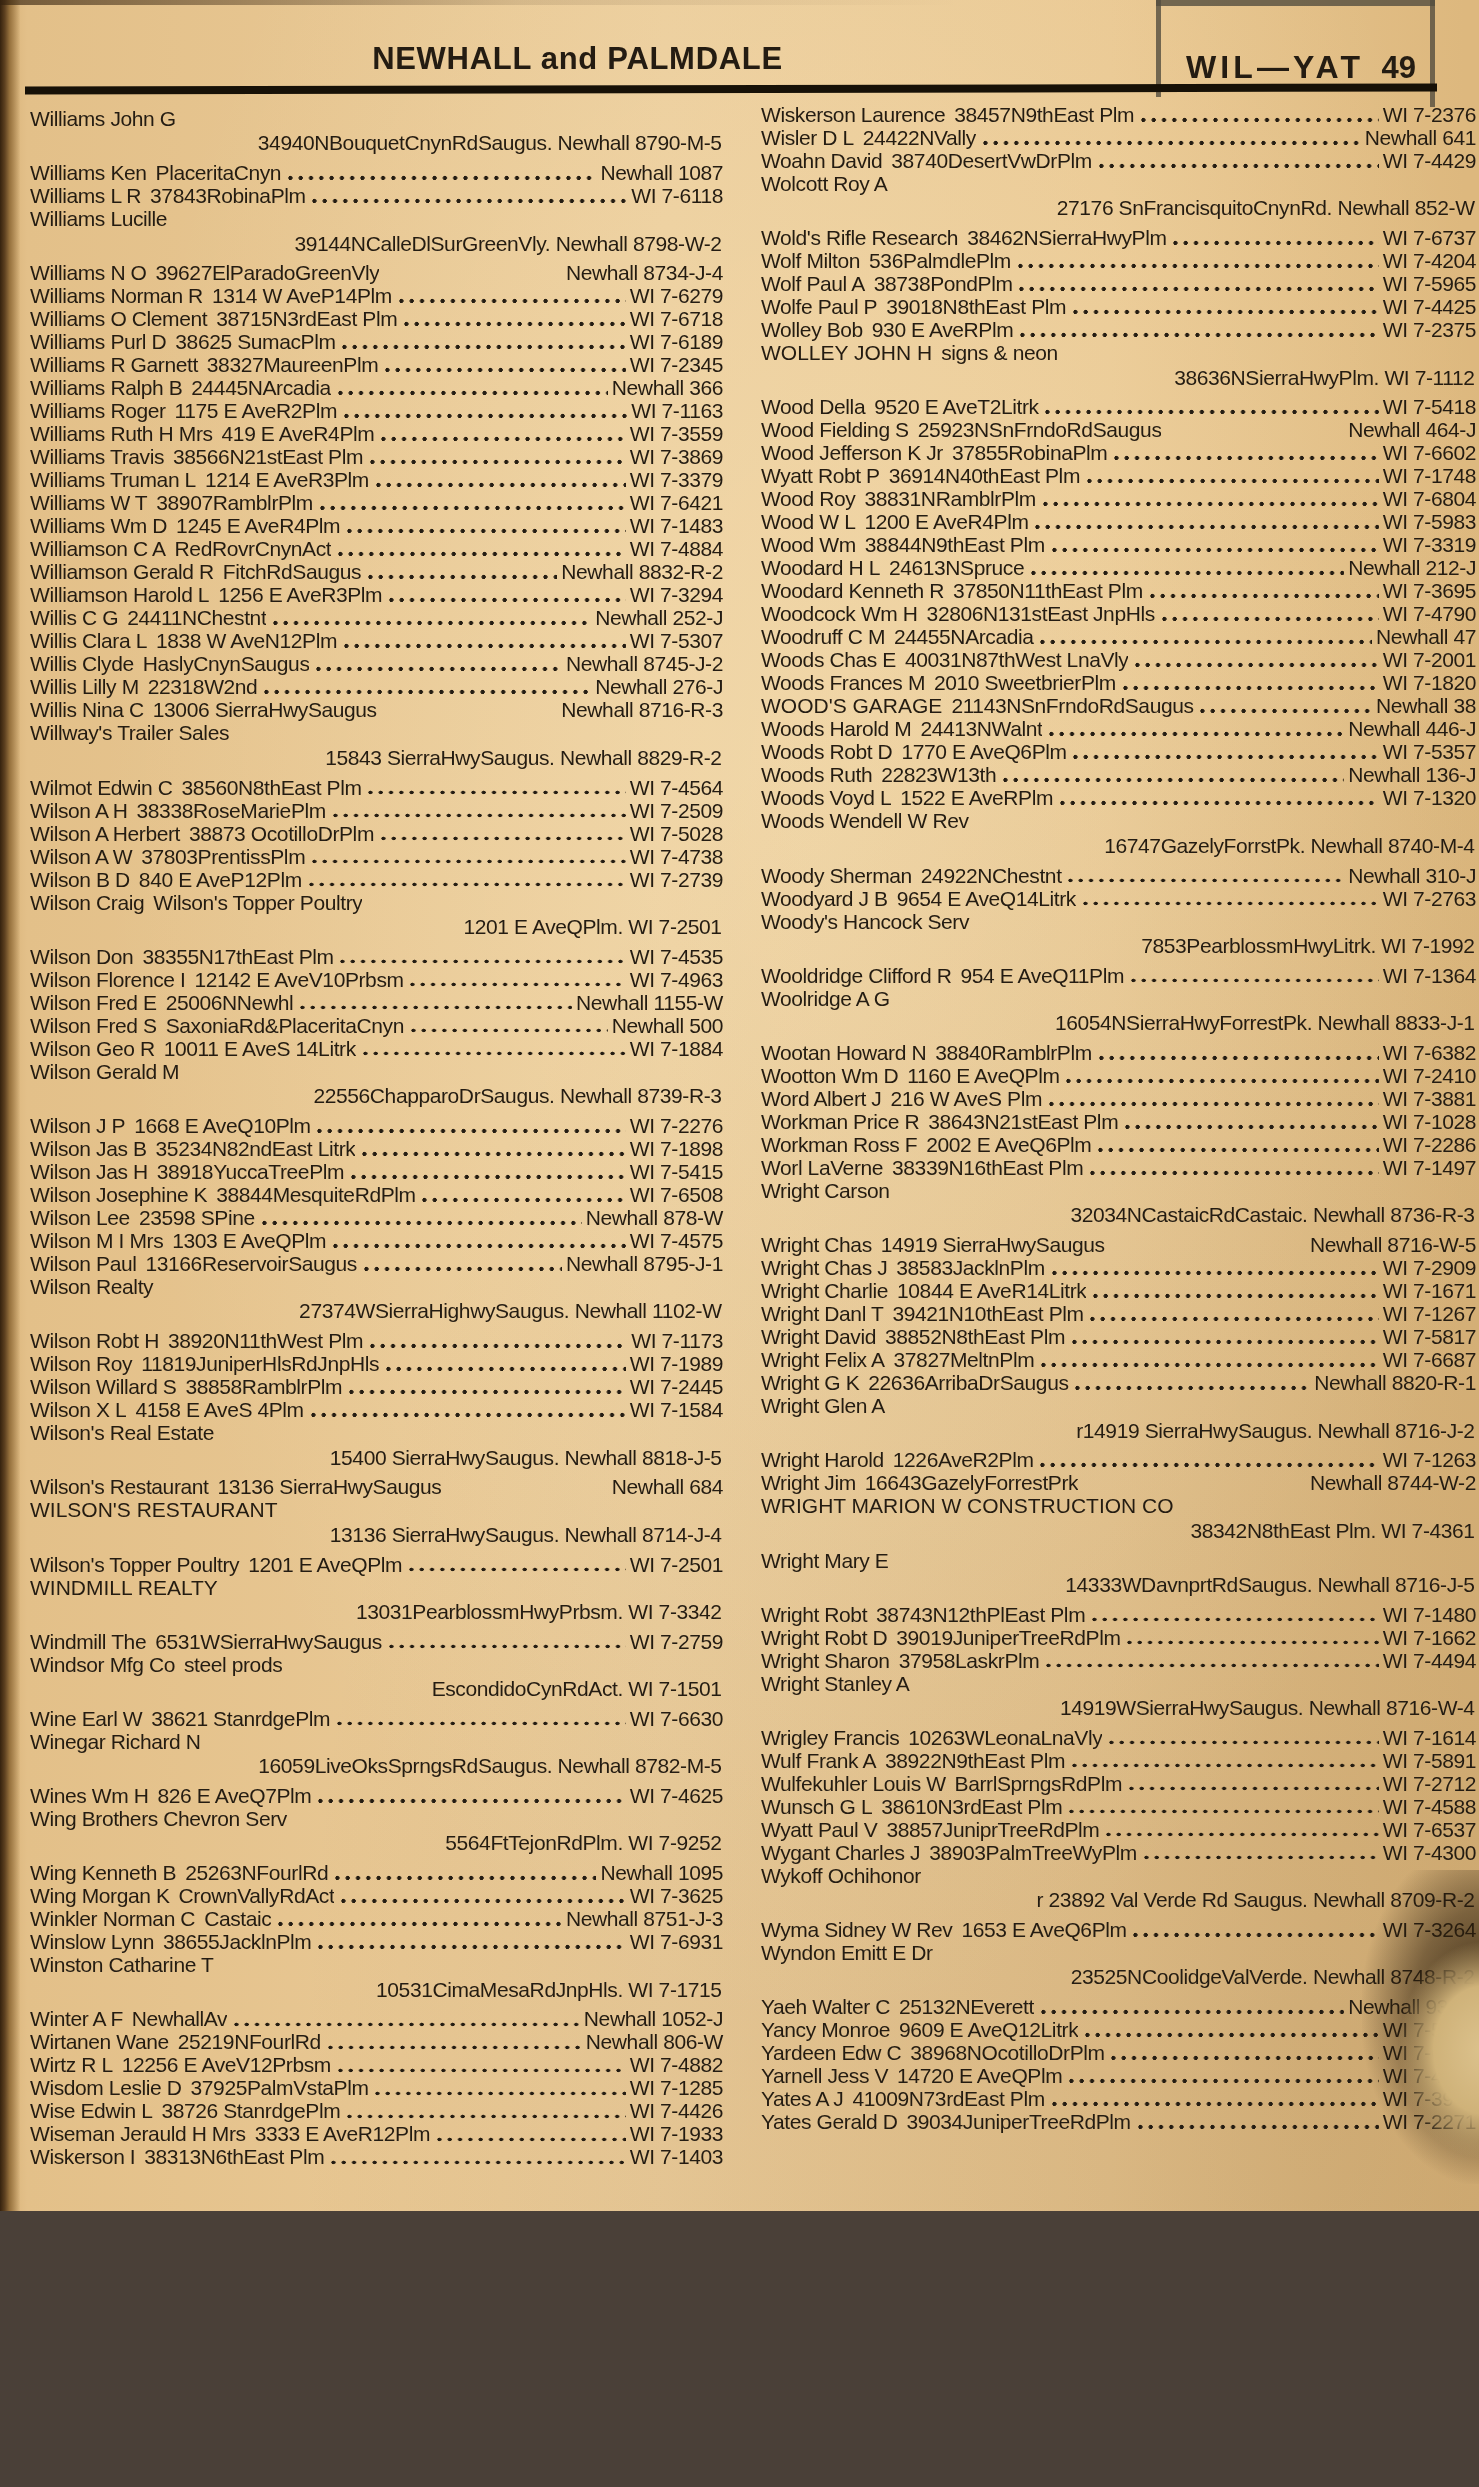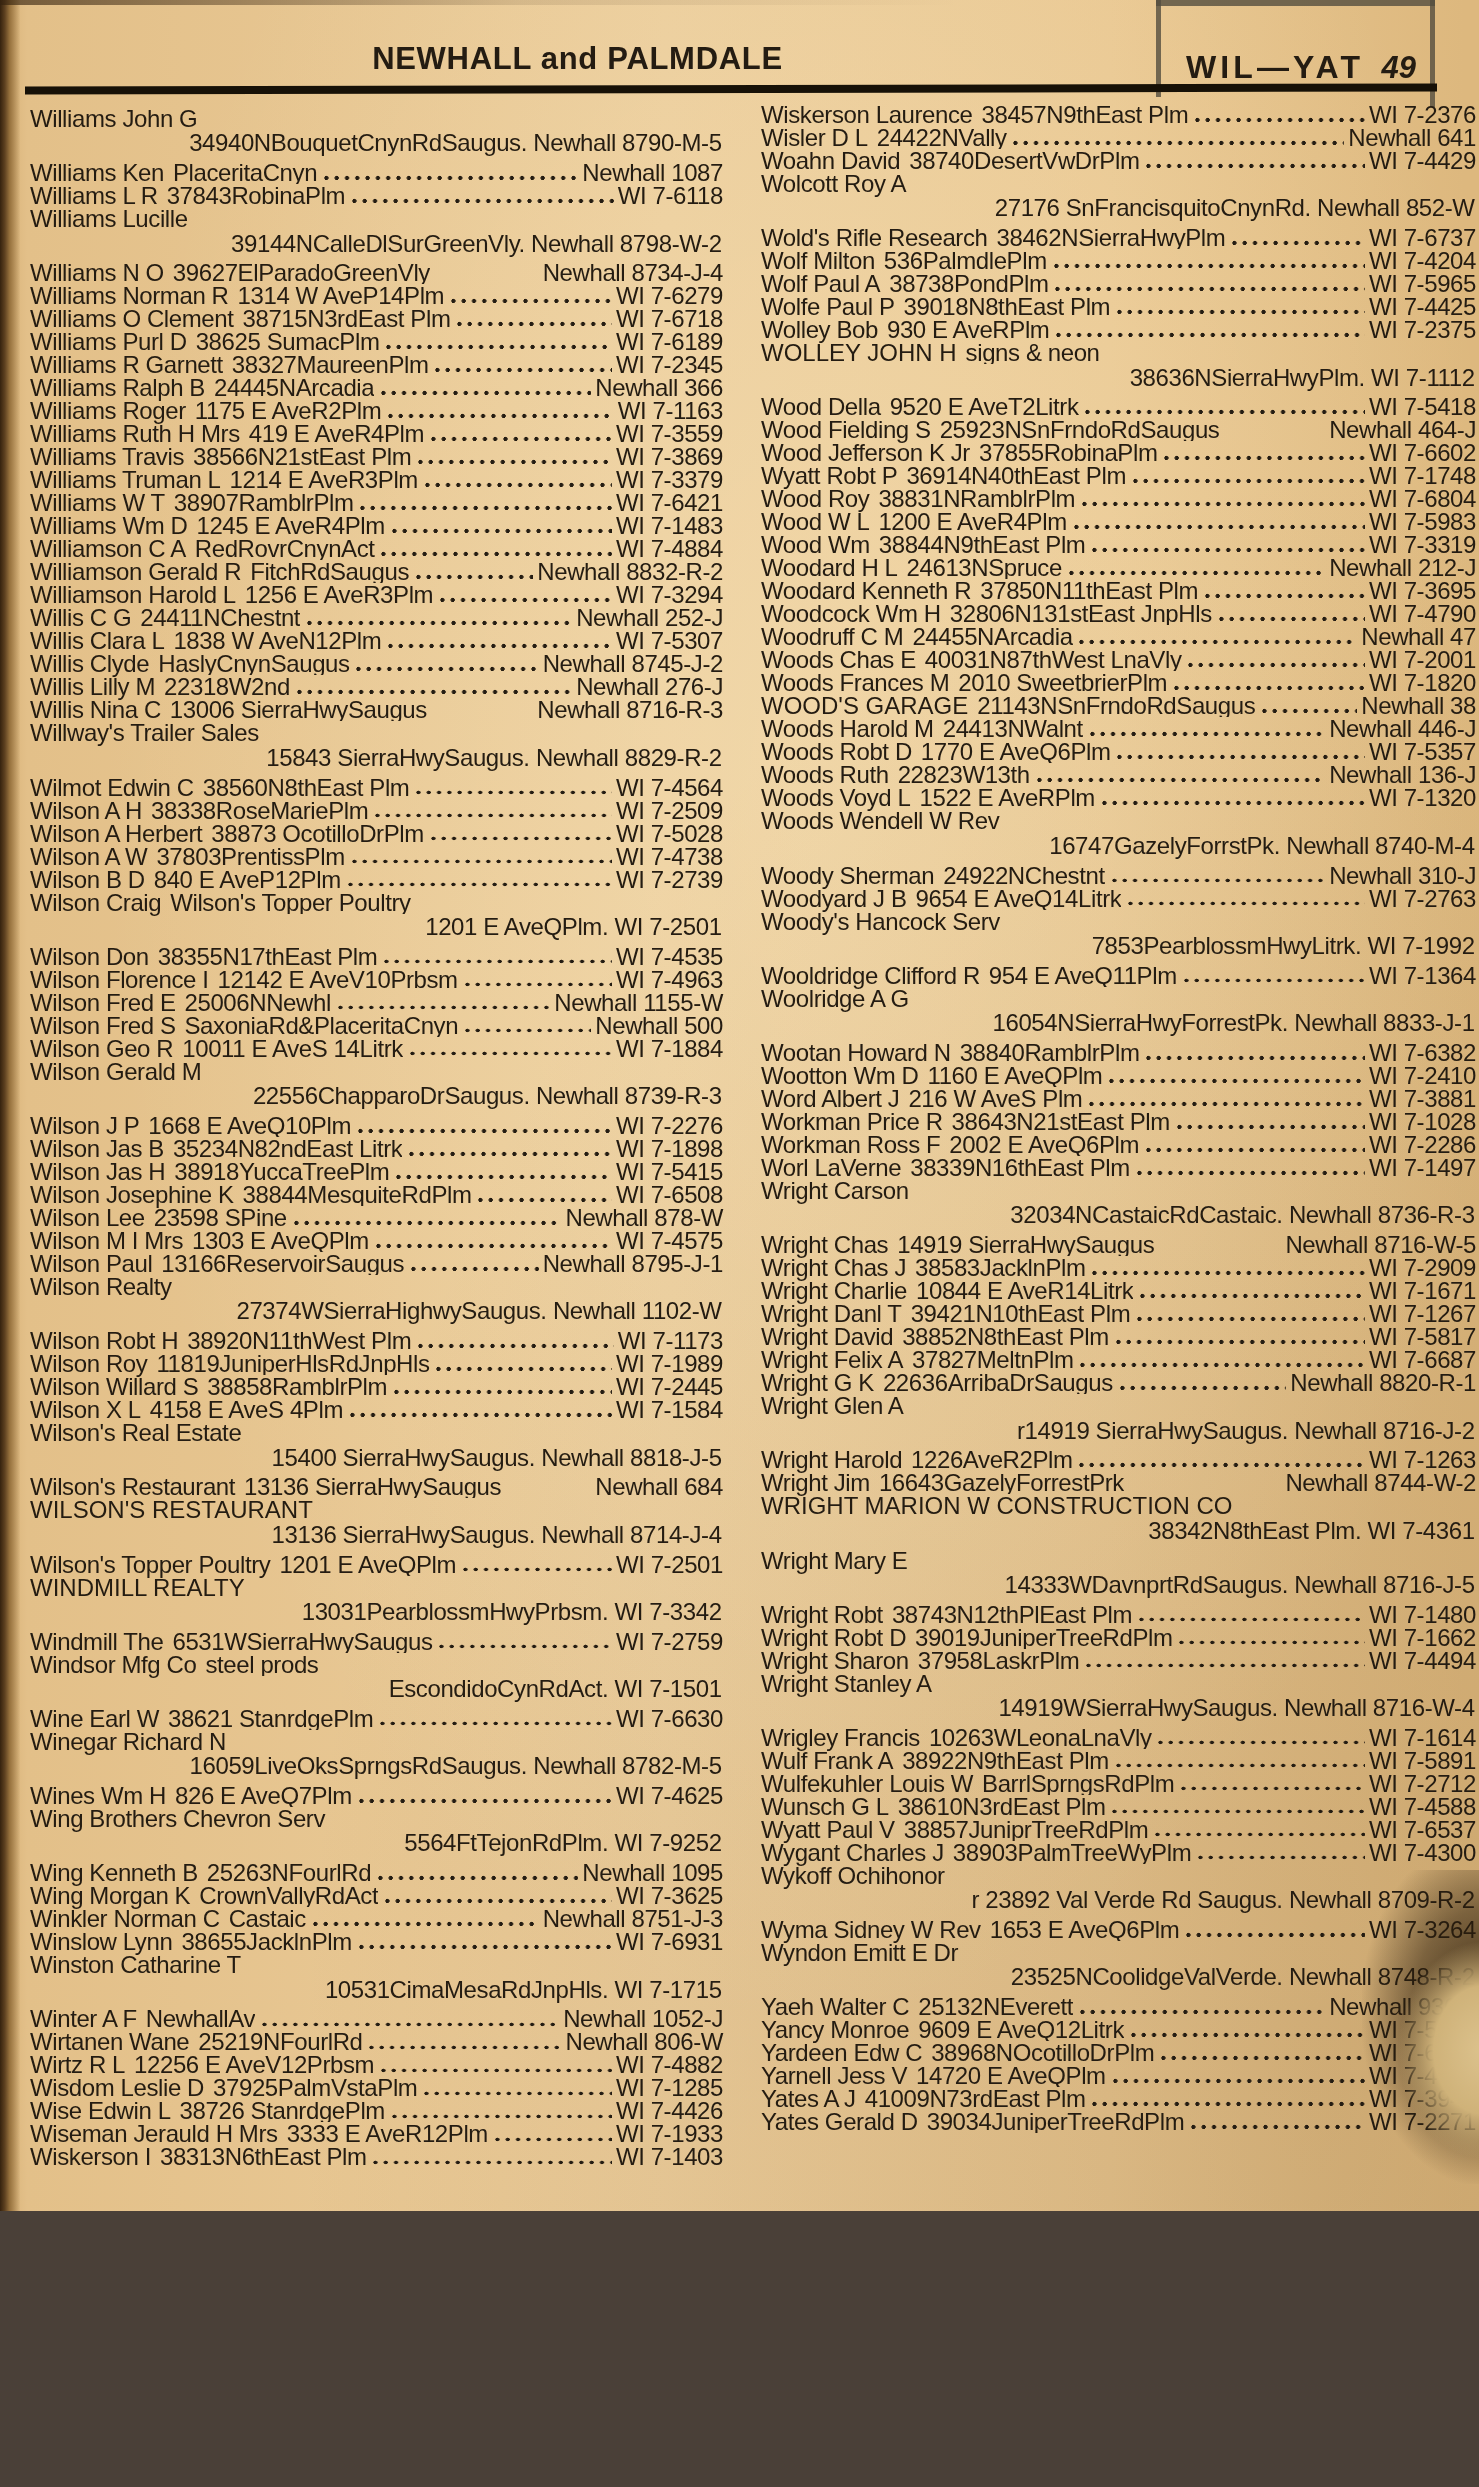--- a/index.html
+++ b/index.html
@@ -22,24 +22,24 @@
   .torn-flap{position:absolute;right:-4.1px;bottom:48px;width:89px;height:226px;
     background:radial-gradient(ellipse at 100% 50%,#dcc28d 0%,#cfb279 40%,rgba(207,178,121,0) 68%);}
 
   .headline{position:absolute;top:41px;left:0;width:1155px;text-align:center;
     font-size:31px;font-weight:700;letter-spacing:0.7px;white-space:nowrap;}
   .range-box{position:absolute;top:0;left:1156px;width:279px;height:97px;}
   .range-box .bar-top{position:absolute;top:0;left:0;width:100%;height:6.2px;background:rgba(84,78,62,0.8);}
   .range-box .bar-left{position:absolute;top:0;left:0;width:4.8px;height:100%;background:rgba(84,78,62,0.8);}
   .range-box .bar-right{position:absolute;top:0;right:0;width:4.8px;height:110%;background:rgba(84,78,62,0.8);}
   .range-label{position:absolute;left:30px;bottom:11px;font-size:32px;font-weight:700;letter-spacing:4.1px;}
-  .page-num{position:absolute;right:19px;bottom:11px;font-size:31px;font-weight:700;font-style:italic;}
+  .page-num{position:absolute;right:19px;bottom:11px;font-size:31px;font-weight:700;}
   .rule{position:absolute;top:85px;left:24.6px;width:1412px;height:8.2px;background:#171107;transform:rotate(-0.12deg);}
 
-  .col{position:absolute;font-size:24px;line-height:23px;letter-spacing:-0.4px;}
+  .col{position:absolute;font-size:21px;line-height:23px;letter-spacing:-0.4px;}
   .col-left{left:30px;top:107px;width:693px;}
   .col-right{left:753px;top:103px;width:715px;margin-left:8px;}
   .entry .line{display:flex;align-items:baseline;white-space:nowrap;}
   .nm{flex:0 0 auto;}
   .entry.bold .nm{font-weight:400;letter-spacing:0;}
   .desc,.addr{flex:0 1 auto;margin-left:9px;overflow:hidden;}
   .leader{flex:1 1 8.2px;min-width:8.2px;align-self:flex-end;height:5.5px;margin:0 4.1px 3.4px 6.8px;
     background-image:radial-gradient(circle at 2.4px 2.7px,#241c12 1.8px,rgba(36,28,18,0) 2.3px);
     background-repeat:repeat-x;background-size:10.3px 5.5px;}
   .leader.no-dots{background:none;}

